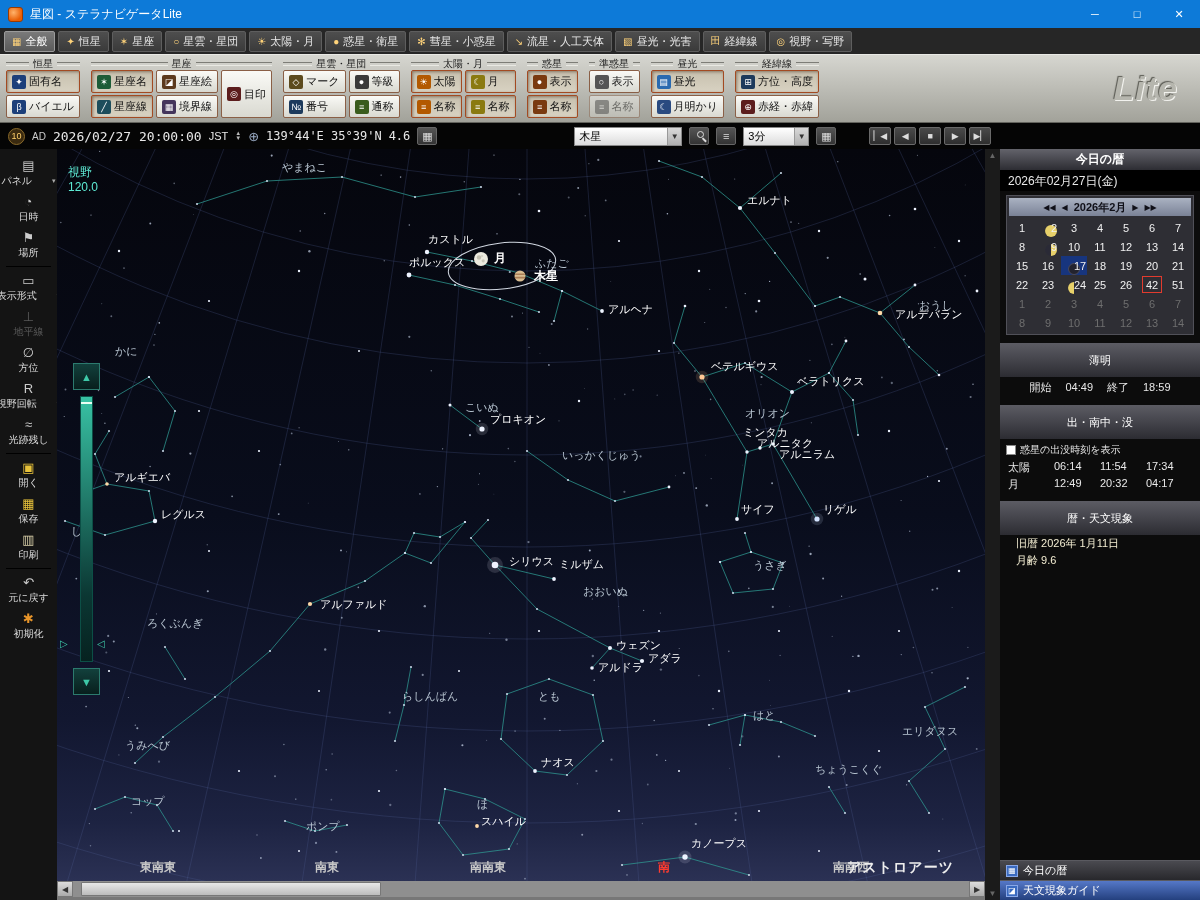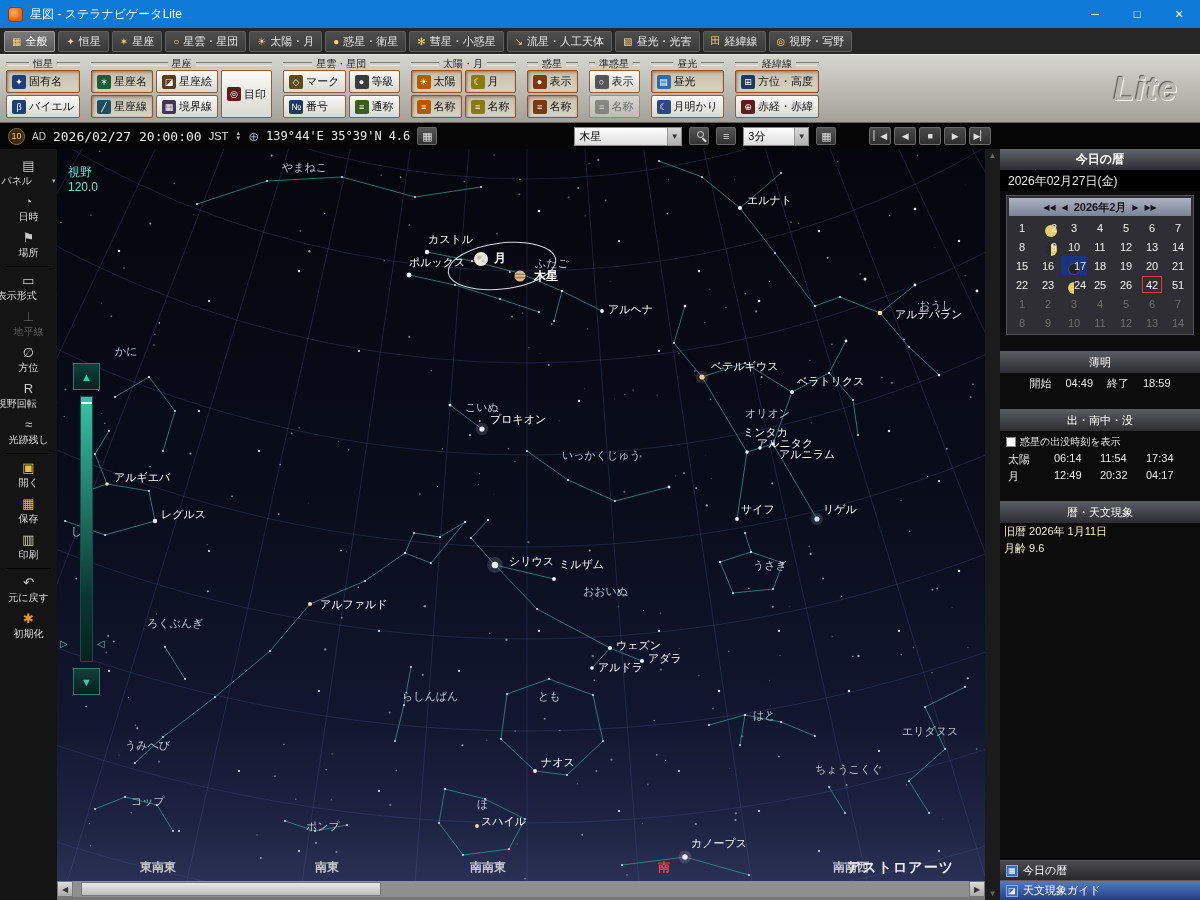--- a/index.html
+++ b/index.html
@@ -83,28 +83,28 @@
 .cal-cell{height:19px;position:relative;display:flex;align-items:center;justify-content:center;font-size:11px;color:#f0f0f0}
 .cal-cell.dim{color:#6e6e6e}
 .cal-cell.today::after{content:"";position:absolute;inset:1px 3px;border:1px solid #e23b2e}
 .cal-cell.sel{background:#17357e}
 .cal-moon{position:absolute;width:12px;height:12px;border-radius:50%;left:50%;top:50%;transform:translate(-58%,-50%)}
 .m-full{background:#e7d06a}
 .m-last{background:linear-gradient(90deg,#2a2a36 50%,#e7d06a 50%)}
 .m-first{background:linear-gradient(90deg,#e7d06a 50%,#2a2a36 50%)}
 .m-new{background:#23232e;border:1px solid #4a4a5a}
 .cal-cell>span{position:relative}
-.sec-header{height:22px;margin-top:16px;background:linear-gradient(#5c5c64,#2c2c32);display:flex;align-items:center;justify-content:center;font-size:11px;color:#fff;flex:none}
+.sec-header{height:34px;margin-top:8px;background:linear-gradient(#5c5c64,#2c2c32);display:flex;align-items:center;justify-content:center;font-size:11px;color:#fff;flex:none}
 .twilight-row{display:flex;gap:14px;justify-content:center;align-items:center;font-size:11px;height:20px;flex:none}
 .tlink{}
 .chk-row{display:flex;align-items:center;gap:4px;font-size:10px;padding:4px 6px 2px;flex:none}
 .chk{width:10px;height:10px;background:#fff;border:1px solid #888;flex:none}
 .rs-row{display:flex;font-size:11px;padding:1px 8px}
 .rs-row span{flex:1}
-.ev-line{font-size:11px;padding:1px 4px;color:#f3edd2}
+.ev-line{font-size:11px;padding:1px 16px;color:#f3edd2}
 .ev-time{margin-top:5px}
 .ev-desc{padding-left:16px}
 .panel-bottom{margin-top:auto}
 .pb-tab{height:20px;display:flex;align-items:center;gap:5px;padding:0 6px;font-size:11px;color:#fff;background:linear-gradient(#4a4a50,#28282c);border-top:1px solid #5a5a60}
 .pb-tab.active{background:linear-gradient(#5578c8,#24407e)}
 .pb-ic{width:12px;height:12px;background:#3a6ac0;border:1px solid #89a8e8;font-size:8px;display:flex;align-items:center;justify-content:center;color:#fff;flex:none}
 </style>
 </head>
 <body>
 

